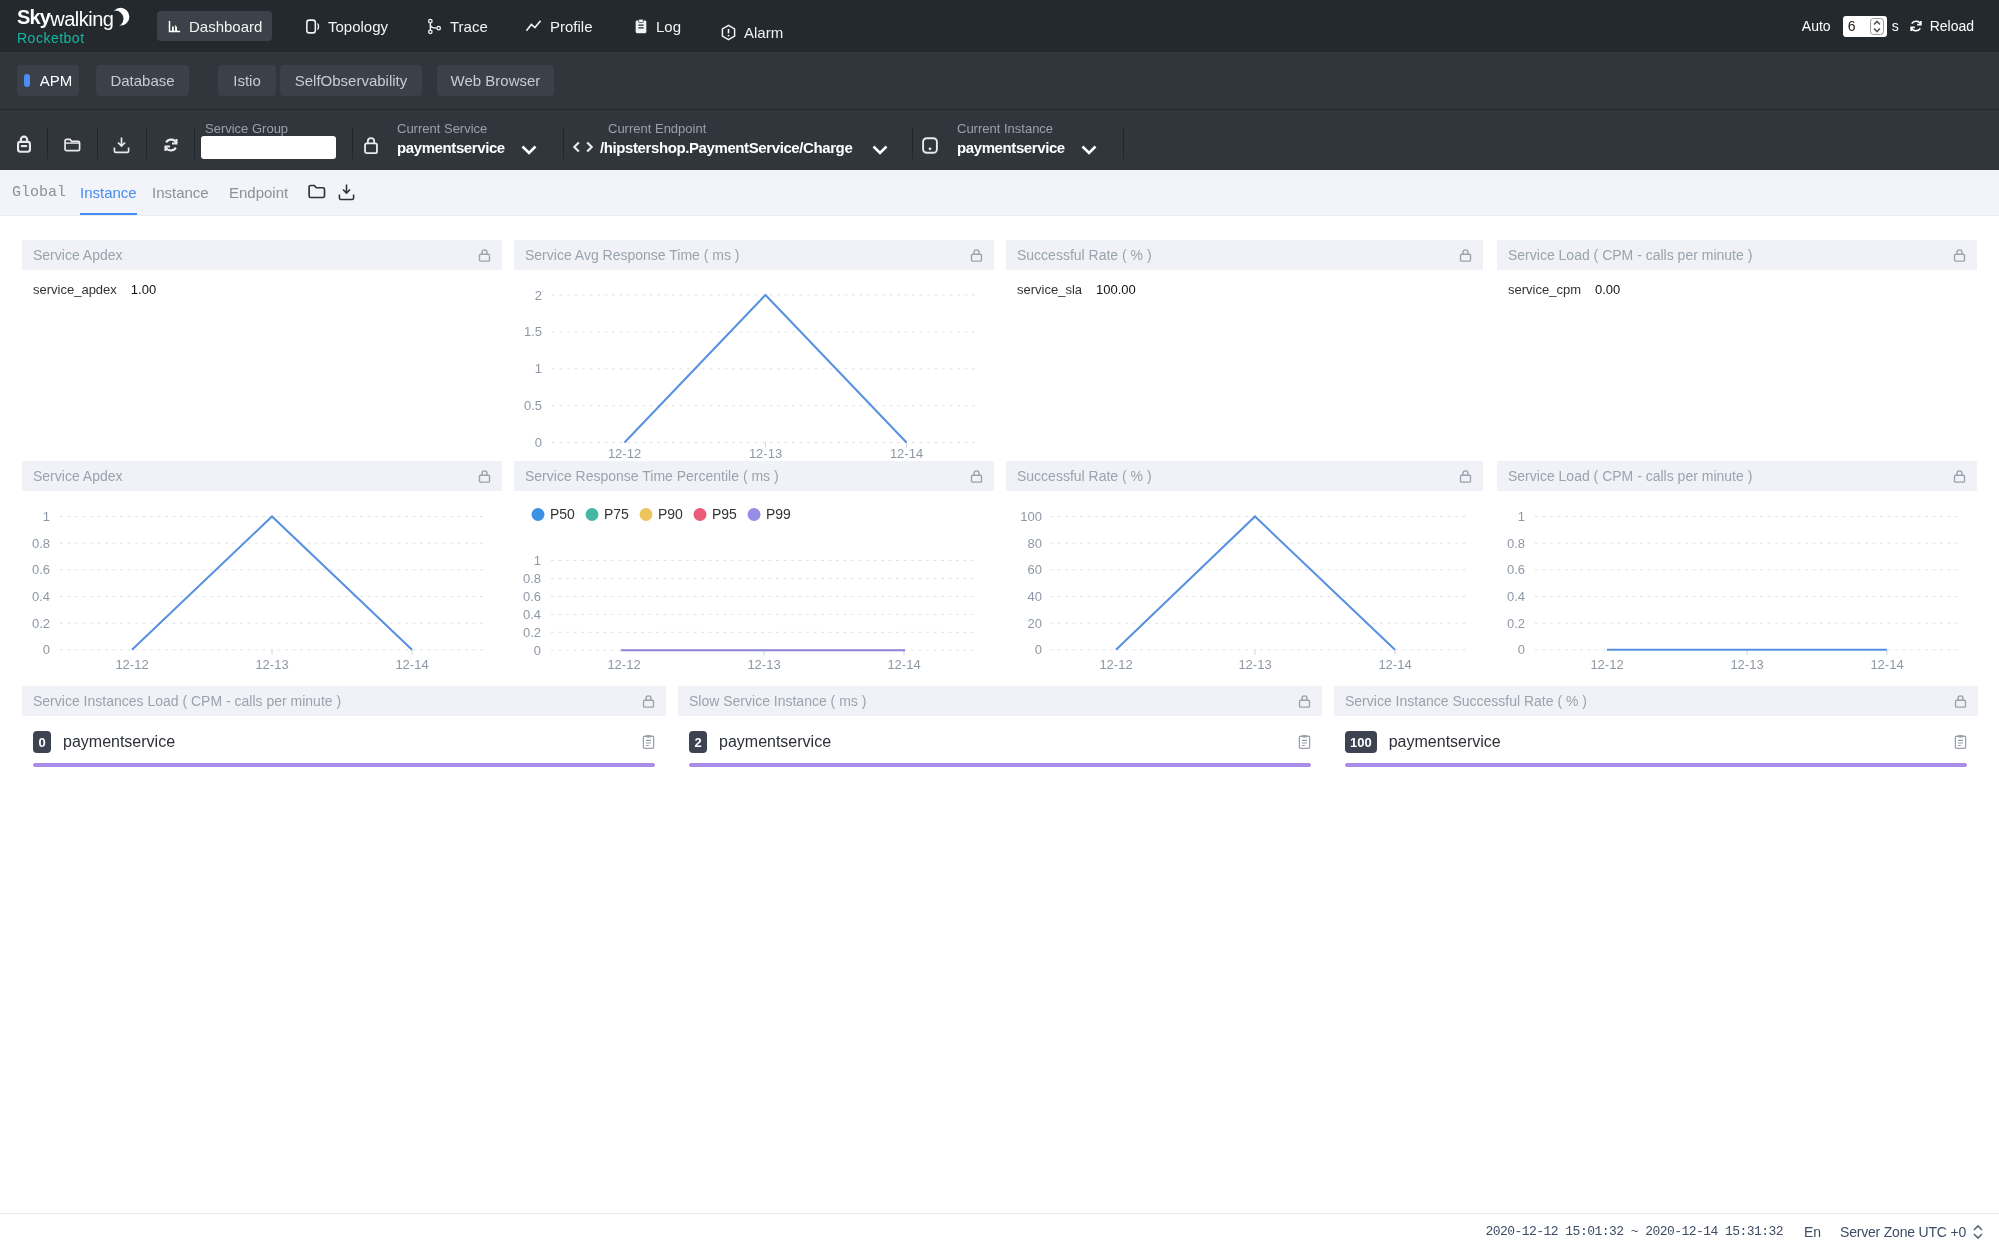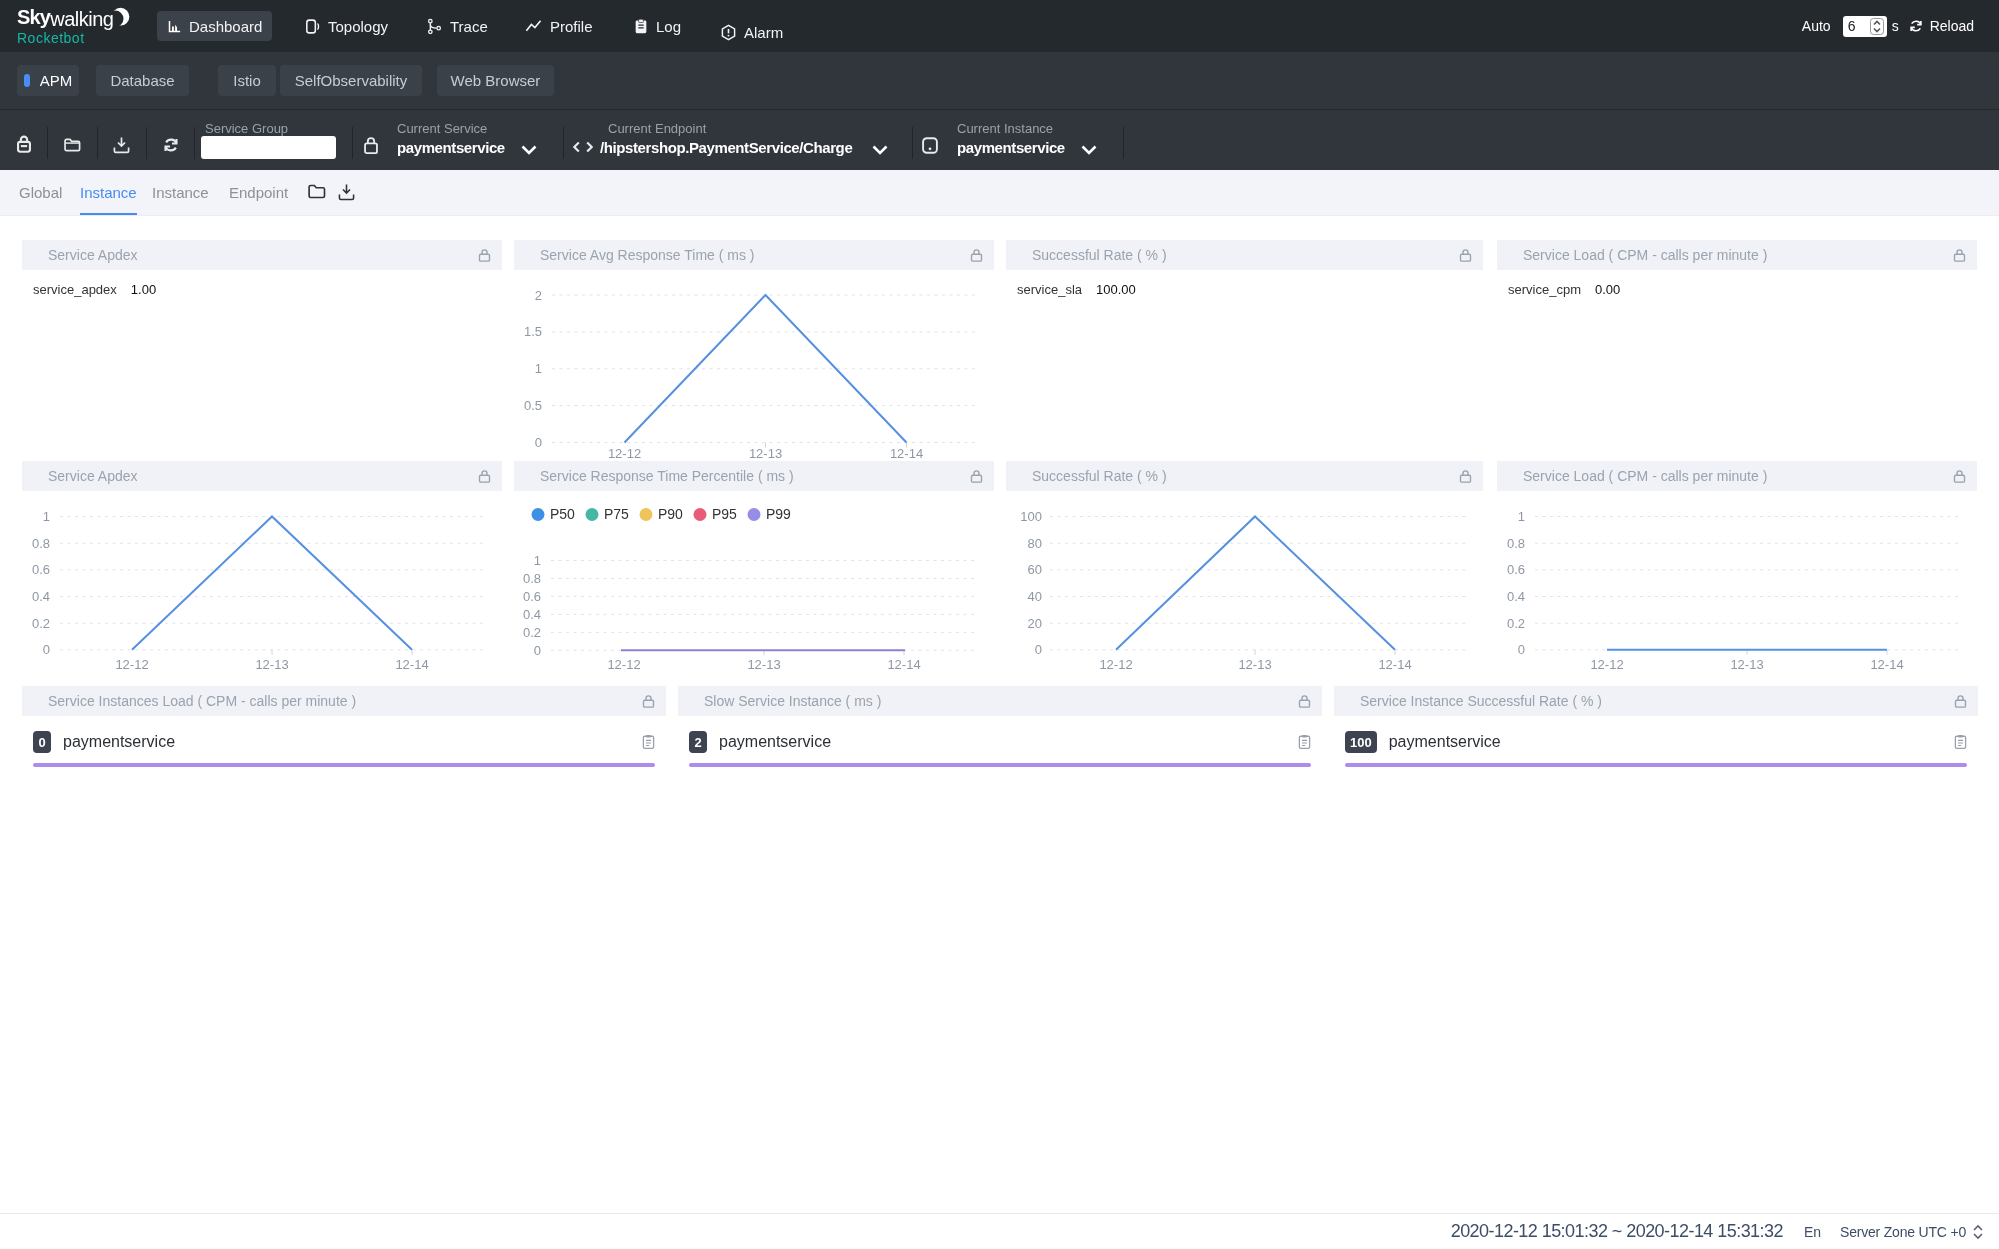--- a/index.html
+++ b/index.html
@@ -30,34 +30,34 @@
 .sep { position:absolute; top:17px; width:1px; height:32px; background:#212529; }
 .n3icon { position:absolute; top:0; }
 .sg-label, .sel-label { position:absolute; font-size:13px; color:#9aa1aa; white-space:nowrap; }
 .sg-input { position:absolute; left:201px; top:26px; width:135px; height:23px; background:#fff; border-radius:3px; }
 .sel-value { position:absolute; font-size:15px; font-weight:700; color:#fff; white-space:nowrap; letter-spacing:-0.4px; }
 .toolbar { position:absolute; top:170px; left:0; width:1999px; height:46px; background:#f3f4f9; border-bottom:1px solid #ebedf3; }
 .ttab { position:absolute; top:0; height:45px; line-height:45px; font-size:15px; color:#8b9199; }
 .ttab.active { color:#478cf0; border-bottom:2px solid #478cf0; }
 .card { position:absolute; background:#fff; }
 .chead { height:30px; background:#f0f2f7; color:#9aa3ae; font-size:14px; line-height:30px;
-  padding-left:26px; position:relative; }
+  padding-left:11px; position:relative; }
 .chead svg { position:absolute; right:11px; top:8px; }
 .cbody { position:relative; }
 .metric { padding:12px 0 0 11px; font-size:13px; color:#333; }
 .metric b { color:#111; font-weight:400; margin-left:14px; }
 .rank-row { position:absolute; left:11px; top:15px; right:11px; height:22px; display:flex; align-items:center; }
 .badge { min-width:18px; height:22px; background:#3d4350; border-radius:4px; color:#fff; font-size:13px;
   font-weight:700; display:flex; align-items:center; justify-content:center; padding:0 5px; }
 .rname { font-size:16px; color:#2c3036; margin-left:12px; }
 .rk-copy { position:absolute; right:0; top:3px; }
 .pbar { position:absolute; left:11px; right:11px; top:47px; height:4px; border-radius:2px; background:#ab8ce8; }
 .footer { position:absolute; top:1213px; left:0; width:1999px; height:36px; background:#fff; border-top:1px solid #e9e9e9;
   display:flex; align-items:center; justify-content:flex-end; }
-.fdate { font-family:Liberation Sans, sans-serif; font-size:18px; letter-spacing:-0.55px; color:#3d4d66; }
+.fdate { font-family:Liberation Mono, monospace; font-size:13px; letter-spacing:-0.55px; color:#3d4d66; }
 .fen { font-size:14px; color:#3d4d66; margin:0 19px 0 21px; }
 .fzone { font-size:14px; letter-spacing:-0.2px; color:#3d4d66; }
 .fspin { margin:0 15px 0 6px; }
 text { font-family:"Liberation Sans", sans-serif; }
 </style>
 </head>
 <body>
 
 <div class="nav1">
   <div class="logo">
@@ -196,21 +196,21 @@
   </svg>
   <div class="sel-label" style="left:957px; top:11px;">Current Instance</div>
   <div class="sel-value" style="left:957px; top:29px;">paymentservice</div>
   <svg class="n3icon" style="left:1081px; top:35px;" width="16" height="10" viewBox="0 0 16 10">
     <path d="M1.5 1.5 L8 8 L14.5 1.5" fill="none" stroke="#fff" stroke-width="2.6"></path>
   </svg>
   <div class="sep" style="left:1123px;"></div>
 </div>
 
 <div class="toolbar">
-  <div class="ttab" style="left:19px;">Global</div>
+  <div class="ttab" style="left:12px;font-family:Liberation Mono, monospace;">Global</div>
   <div class="ttab active" style="left:80px;">Instance</div>
   <div class="ttab" style="left:152px;">Instance</div>
   <div class="ttab" style="left:229px;">Endpoint</div>
   <svg style="position:absolute; left:308px; top:14px;" width="18" height="15" viewBox="0 0 24 19">
     <path d="M1.5 3.5 a2 2 0 0 1 2-2 h5 l2.5 3 h9 a2 2 0 0 1 2 2 v9 a2 2 0 0 1-2 2 h-16.5 a2 2 0 0 1-2-2 z" fill="none" stroke="#2e333b" stroke-width="2.2"></path>
   </svg>
   <svg style="position:absolute; left:338px; top:13px;" width="17" height="18" viewBox="0 0 24 25">
     <path d="M12 2 v11 M7 9 l5 5 5-5" stroke="#2e333b" stroke-width="2.2" fill="none"></path>
     <path d="M2 16 v5 a2 2 0 0 0 2 2 h16 a2 2 0 0 0 2-2 v-5" stroke="#2e333b" stroke-width="2.2" fill="none"></path>
   </svg>

